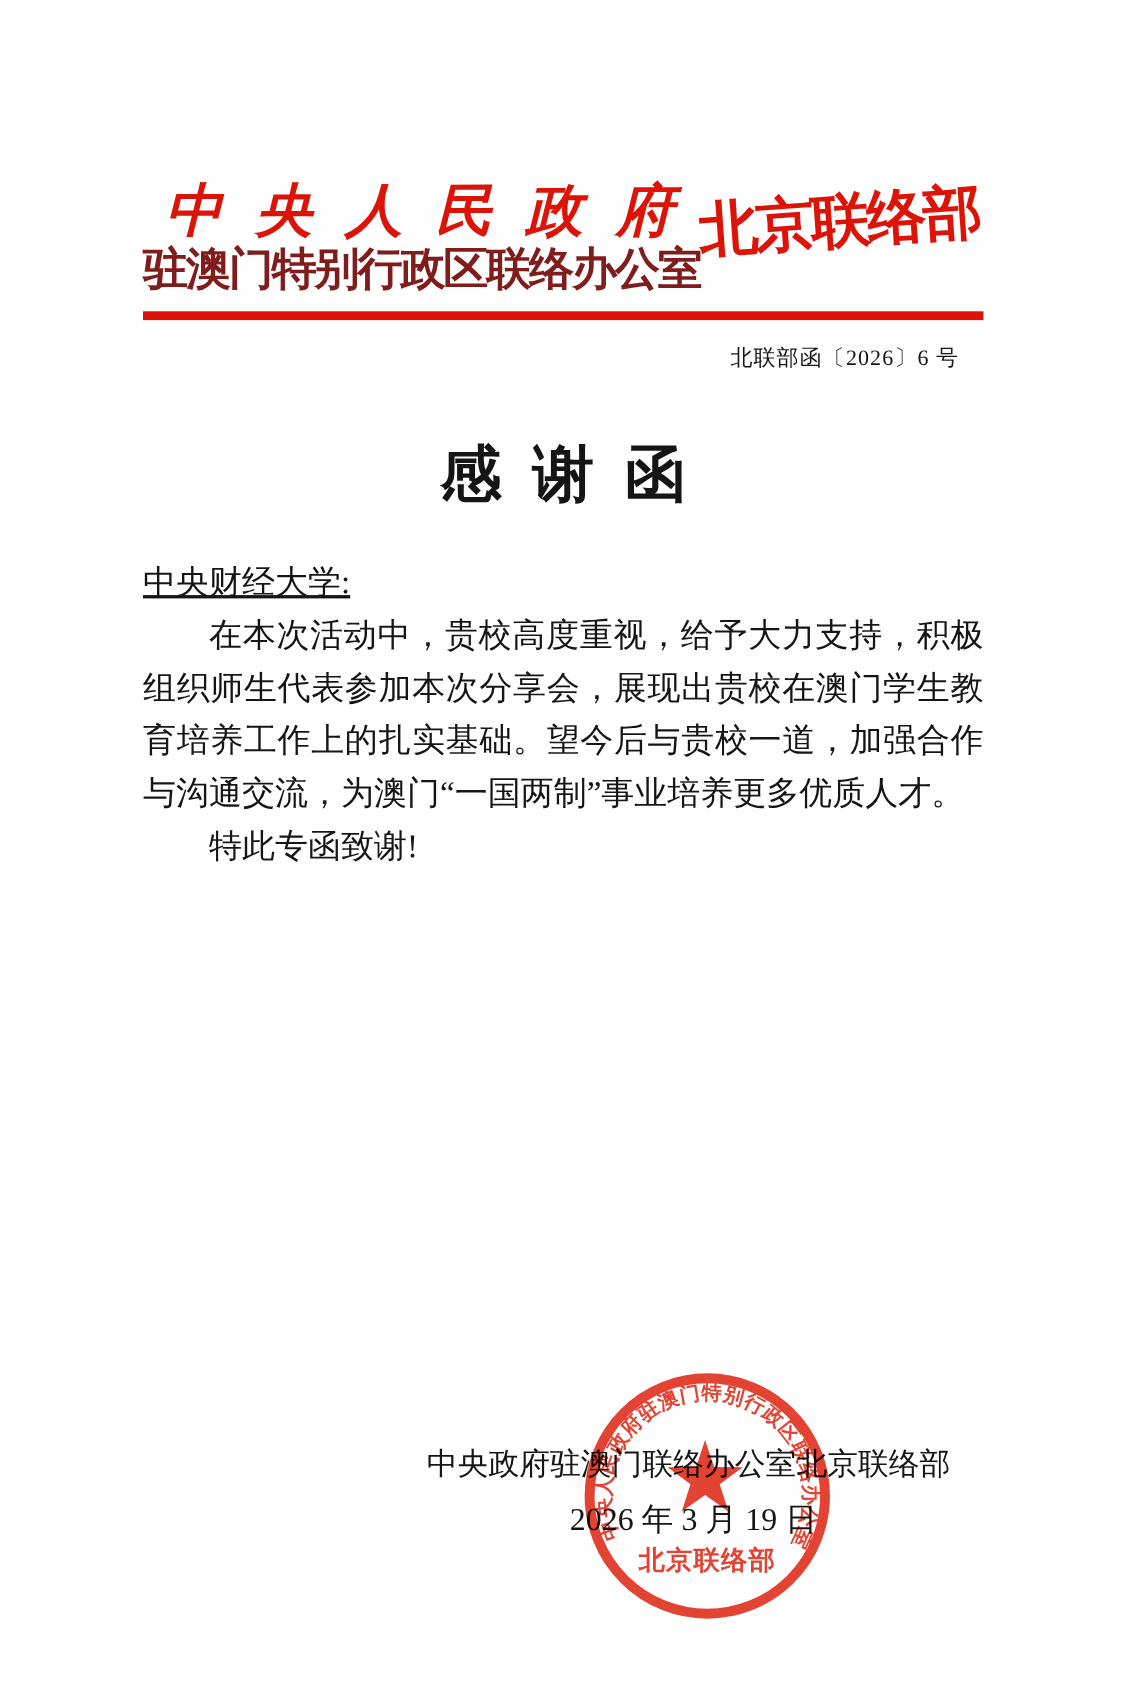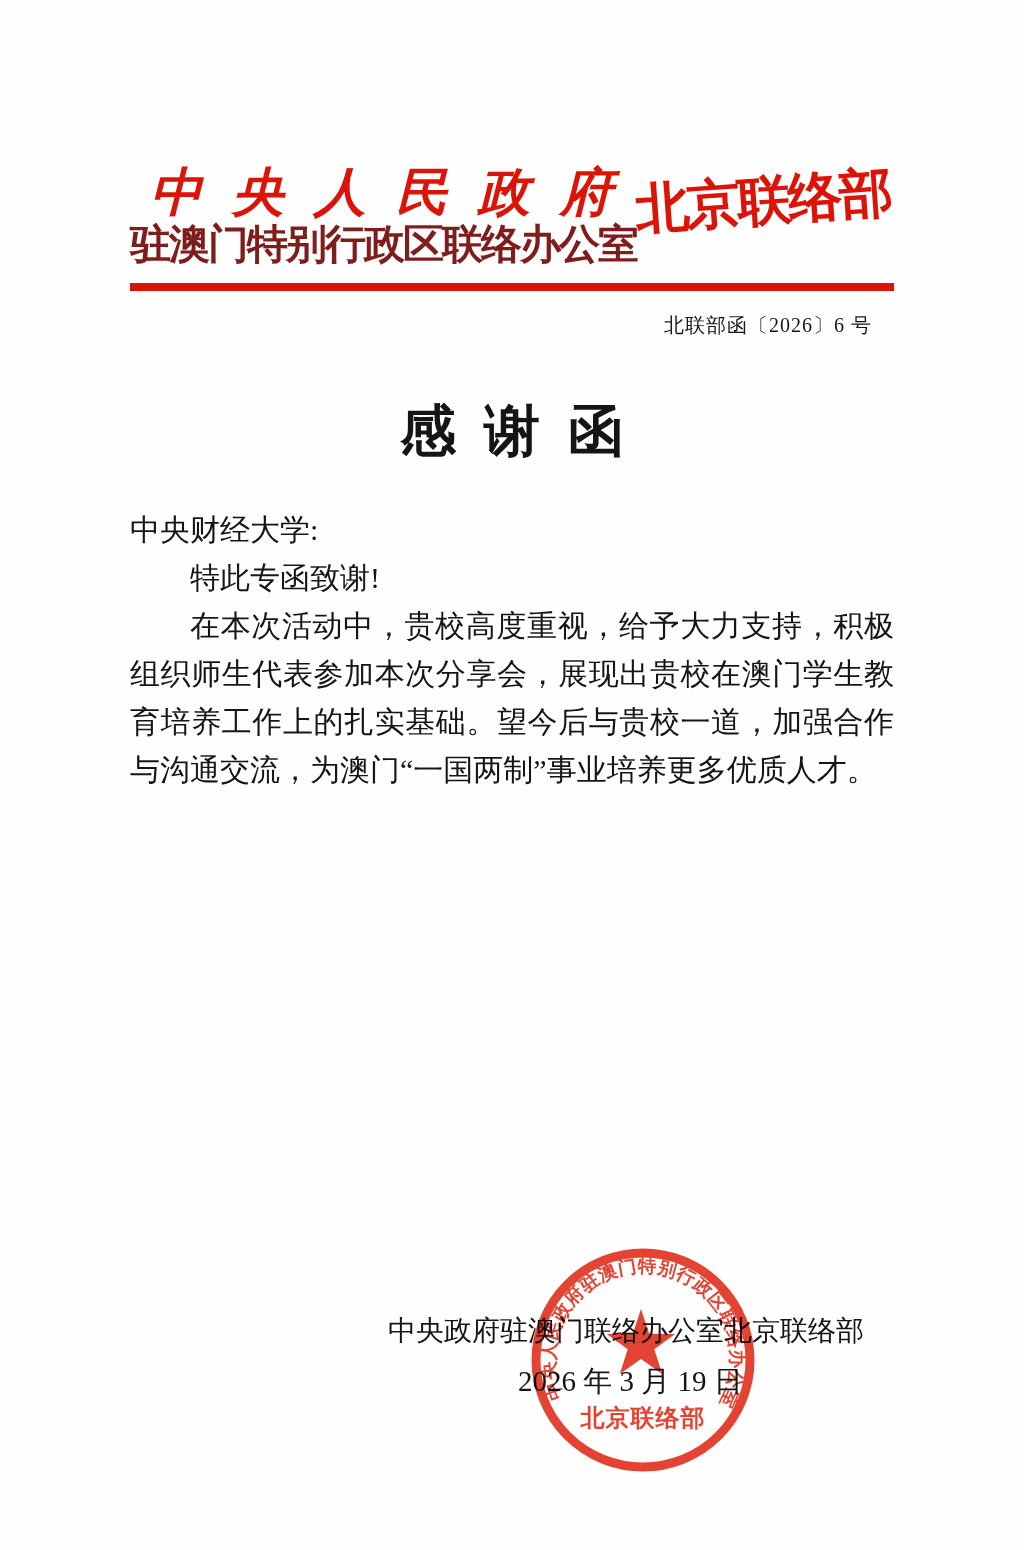--- a/index.html
+++ b/index.html
@@ -80,21 +80,21 @@
   .body-text {
     position: absolute;
     top: 506px;
     left: 130px;
     width: 764px;
     font-size: 30px;
     line-height: 48px;
     font-weight: 500;
     text-align: justify;
   }
-  .body-text .salutation { text-indent: 0; }
+  .body-text .salutation { text-indent: 0; text-decoration: underline; }
   .body-text p.para { text-indent: 2em; }
   
   .signature {
     position: absolute;
     top: 1312px;
     left: 388px;
     font-size: 28px;
     font-weight: 500;
     white-space: nowrap;
   }
@@ -130,22 +130,22 @@
   </div>
 
   <div class="red-rule"></div>
 
   <div class="doc-number">北联部函〔2026〕6 号</div>
 
   <div class="title">感谢函</div>
 
   <div class="body-text">
     <p class="salutation">中央财经大学:</p>
+    <p class="para">在本次活动中，贵校高度重视，给予大力支持，积极组织师生代表参加本次分享会，展现出贵校在澳门学生教育培养工作上的扎实基础。望今后与贵校一道，加强合作与沟通交流，为澳门“一国两制”事业培养更多优质人才。</p>
     <p class="para">特此专函致谢!</p>
-    <p class="para">在本次活动中，贵校高度重视，给予大力支持，积极组织师生代表参加本次分享会，展现出贵校在澳门学生教育培养工作上的扎实基础。望今后与贵校一道，加强合作与沟通交流，为澳门“一国两制”事业培养更多优质人才。</p>
   </div>
 
   <div class="signature">中央政府驻澳门联络办公室北京联络部</div>
   <div class="date">2026 年 3 月 19 日</div>
 
   <svg class="seal" viewBox="0 0 240 240" xmlns="http://www.w3.org/2000/svg">
     <circle cx="120" cy="120" r="107" fill="none" stroke="#e23320" stroke-width="9"></circle>
     <polygon fill="#e23320" points="118,69 126.2,93.7 152.2,93.9 131.3,109.3 139.2,134.1 118,119 96.8,134.1 104.7,109.3 83.8,93.9 109.8,93.7"></polygon>
     <defs>
       <path id="seal-text-arc" d="M 40.2 157.2 A 88 88 0 1 1 199.8 157.2" fill="none"></path>

